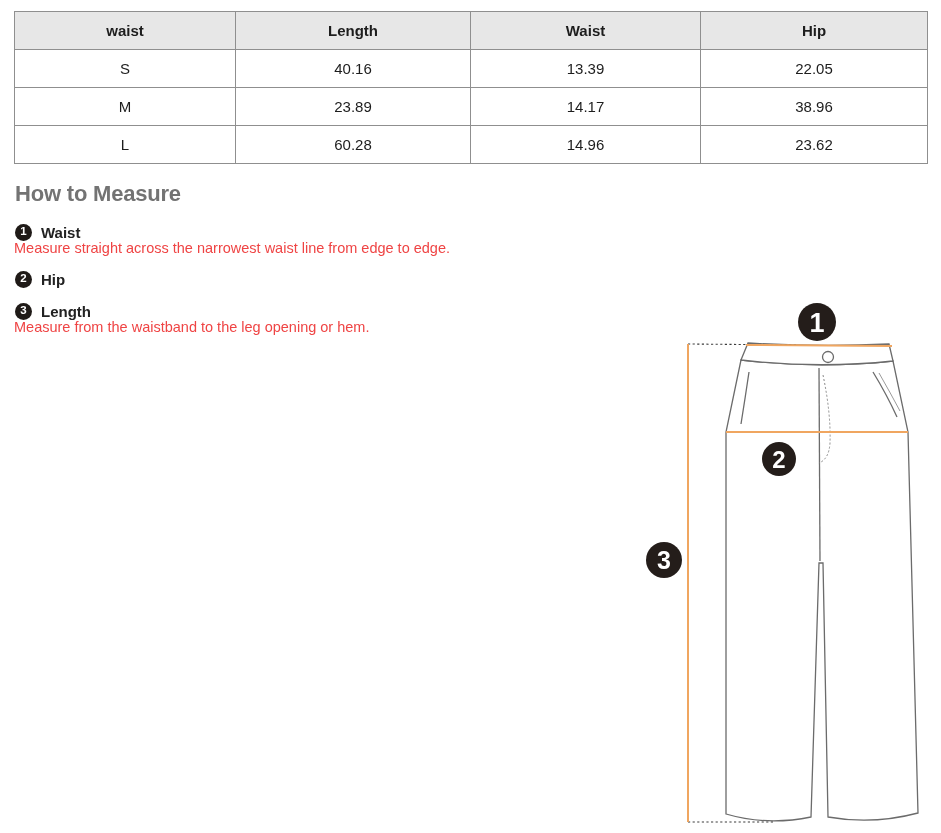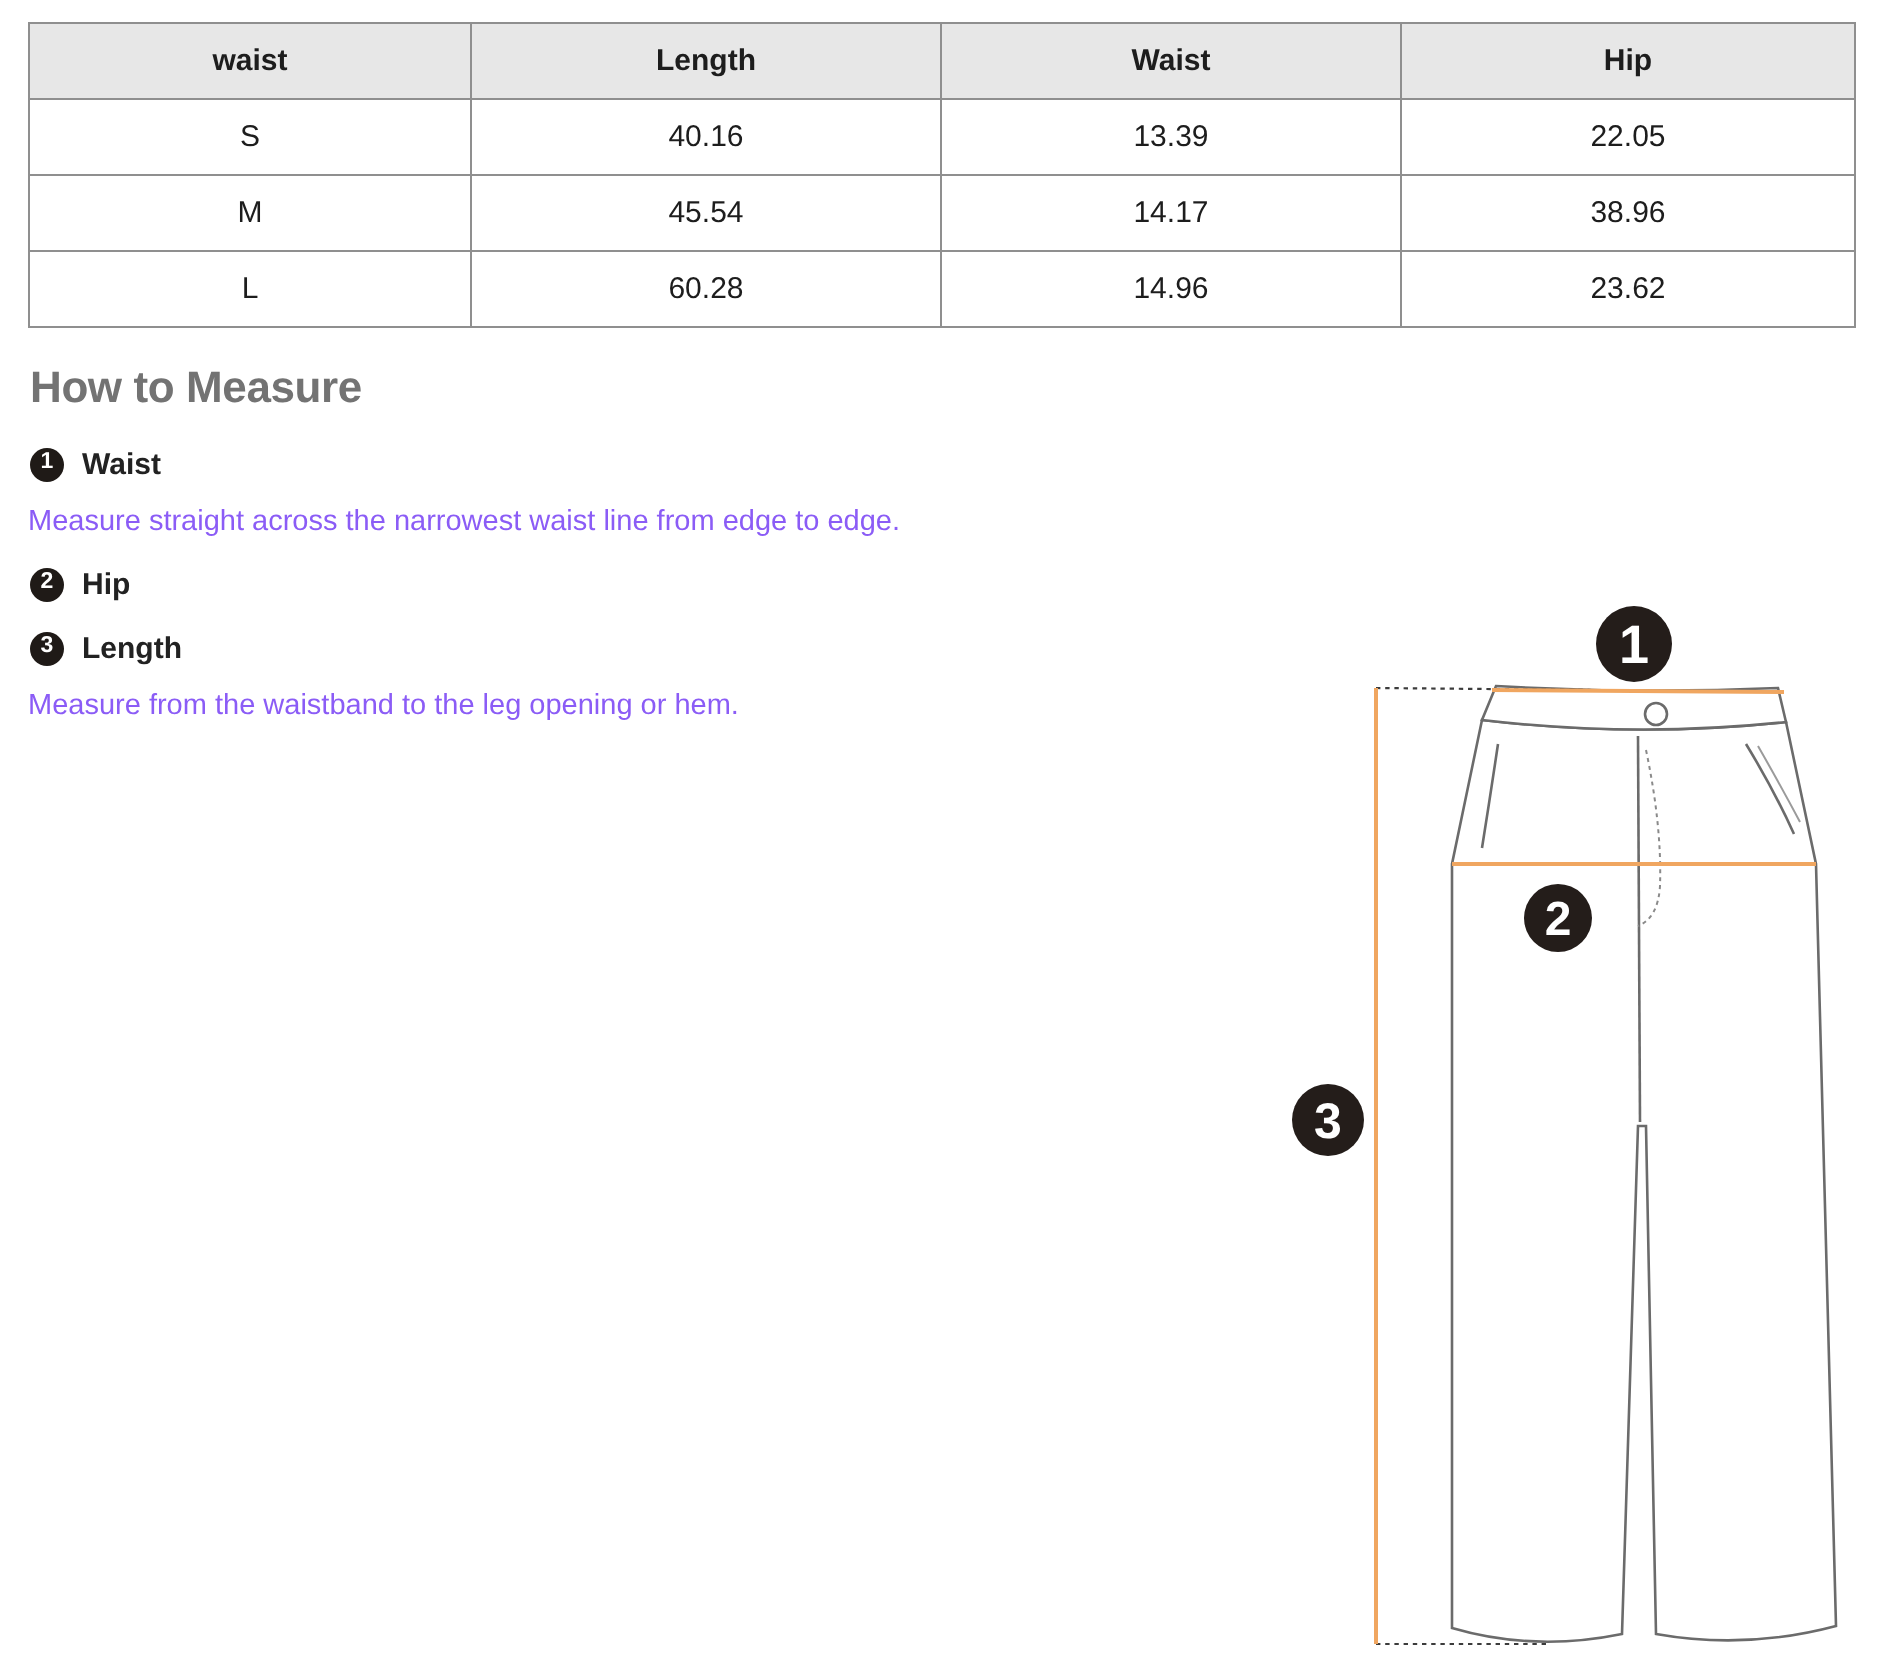--- a/index.html
+++ b/index.html
@@ -69,24 +69,23 @@
     justify-content: center;
     flex: 0 0 17px;
     line-height: 1;
   }
   .m-label {
     font-size: 15px;
     font-weight: 600;
     color: #222222;
   }
   .m-desc {
-    margin-top: 13px;
     font-size: 14.5px;
     line-height: 15px;
-    color: #8b5cf6;
+    color: #ef4444;
   }
 
   
   .diagram {
     position: absolute;
     left: 642px;
     top: 295px;
     width: 298px;
     height: 538px;
   }
@@ -126,21 +125,21 @@
     </thead>
     <tbody>
       <tr>
         <td>S</td>
         <td>40.16</td>
         <td>13.39</td>
         <td>22.05</td>
       </tr>
       <tr>
         <td>M</td>
-        <td>45.54</td>
+        <td>23.89</td>
         <td>14.17</td>
         <td>38.96</td>
       </tr>
       <tr>
         <td>L</td>
         <td>60.28</td>
         <td>14.96</td>
         <td>23.62</td>
       </tr>
     </tbody>

